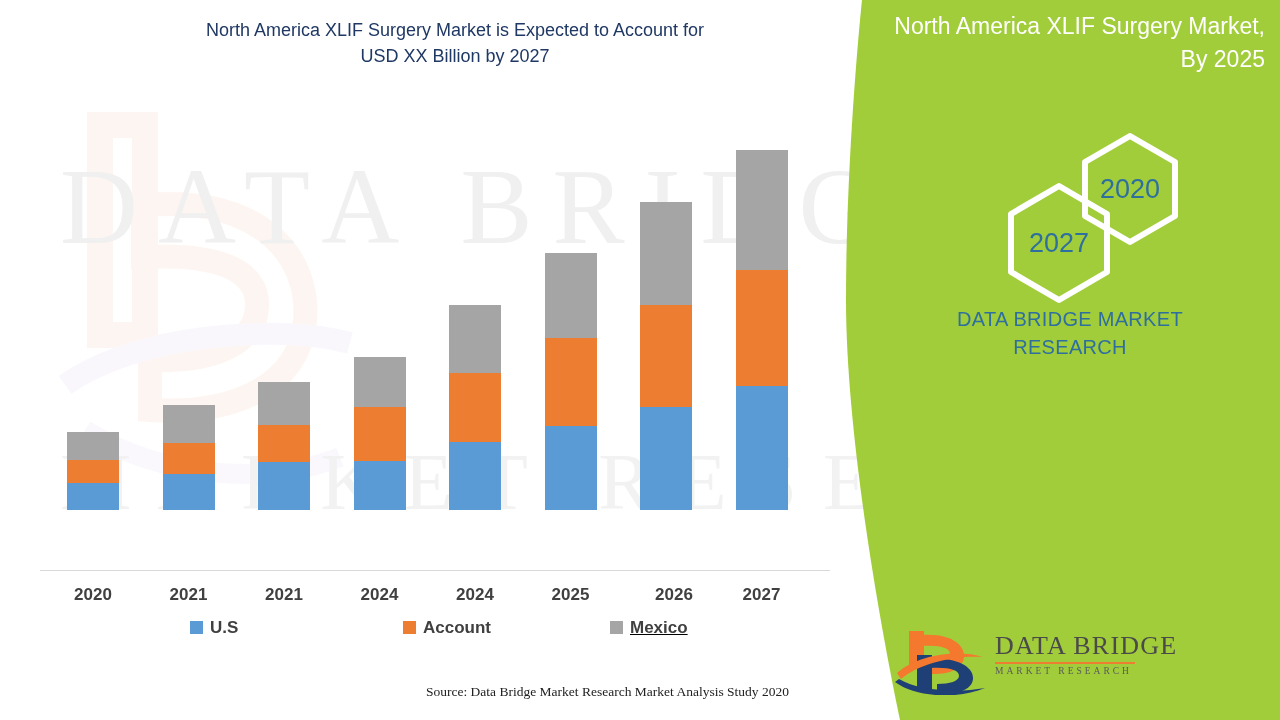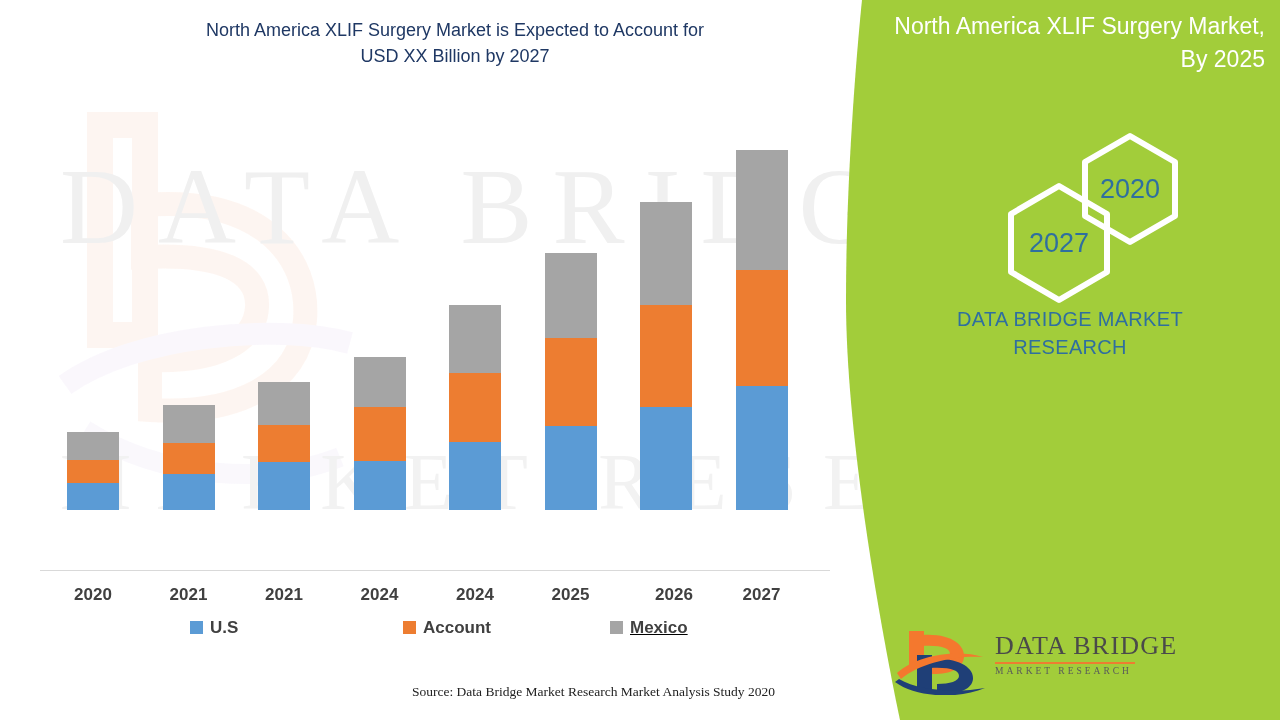--- a/index.html
+++ b/index.html
@@ -48,21 +48,21 @@
   
   .legend{position:absolute;left:40px;top:617px;width:790px;height:26px;}
   .lg-item{position:absolute;display:flex;align-items:center;gap:7px;}
   .lg-swatch{width:13px;height:13px;display:inline-block;}
   .lg-label{font-size:17px;font-weight:bold;color:#404040;line-height:1;}
 
   
   .footer{position:absolute;left:0;top:678px;width:860px;height:42px;
           font-family:"Liberation Serif",serif;font-size:13.5px;color:#222;}
   .foot-left{position:absolute;left:30px;top:6px;white-space:nowrap;}
-  .foot-right{position:absolute;left:412px;top:6px;white-space:nowrap;text-align:center;}
+  .foot-right{position:absolute;left:426px;top:6px;white-space:nowrap;text-align:center;}
 
   
   .green-panel{
     position:absolute;left:0;top:0;width:1280px;height:720px;pointer-events:none;
   }
   .panel-content{position:absolute;left:860px;top:0;width:420px;height:720px;}
   .panel-title{
     position:absolute;left:20px;top:10px;width:385px;
     text-align:right;color:#ffffff;font-size:23px;line-height:1.45;font-weight:400;
   }

